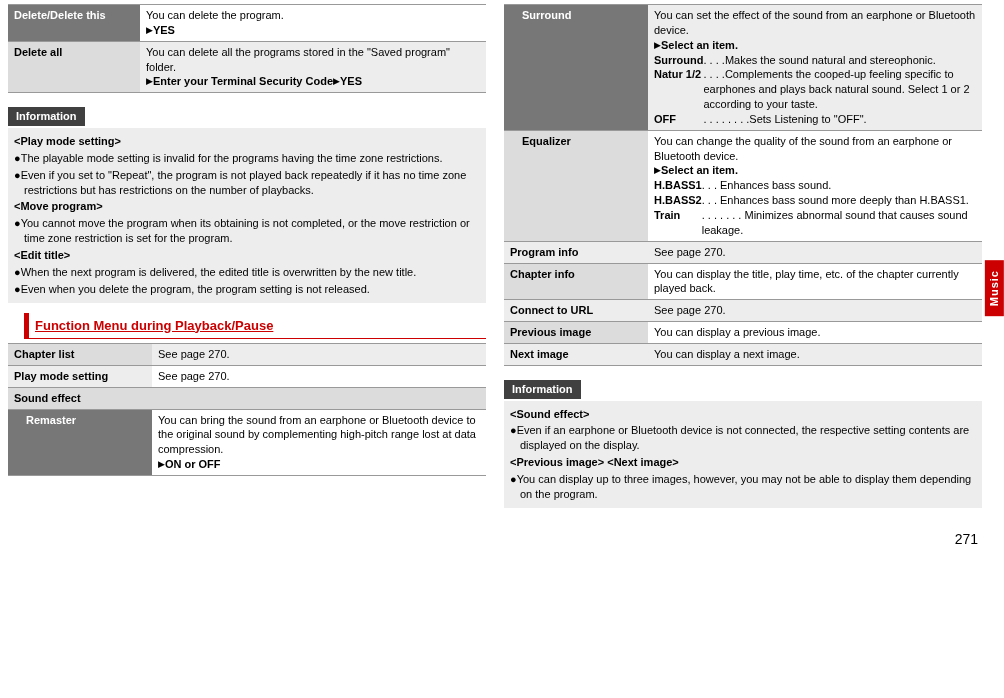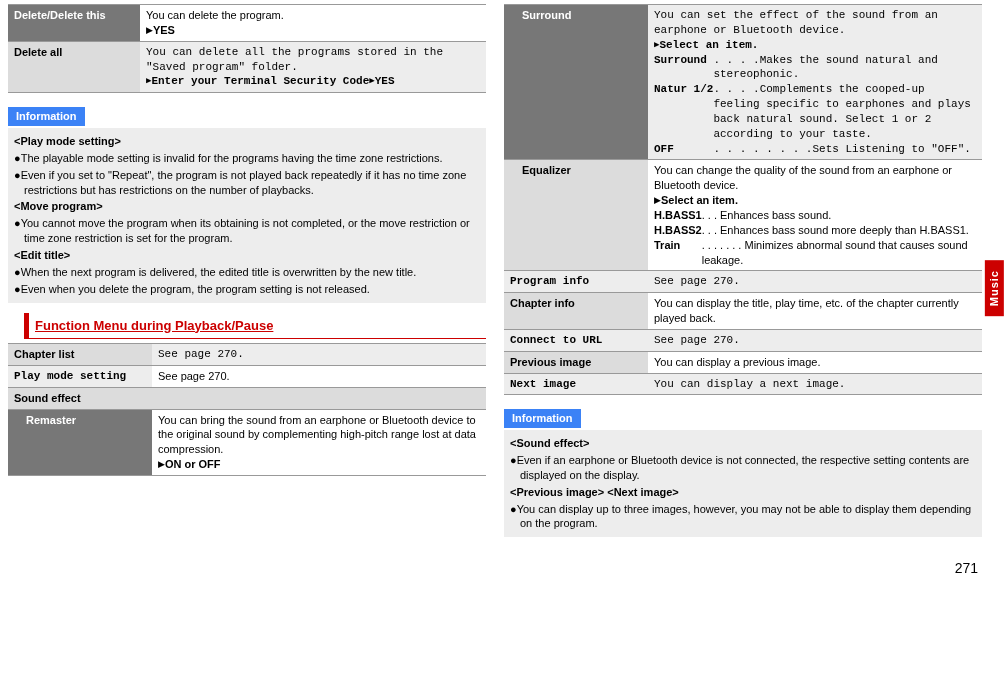--- a/index.html
+++ b/index.html
@@ -27,26 +27,26 @@
   table.data td {
     border-top: 1px solid #999;
     border-bottom: 1px solid #999;
     vertical-align: top;
     padding: 3px 6px;
   }
   table.data td.label {
     width: 120px;
     font-weight: bold;
   }
-  td.shade  { background: #ededed; font-family: Liberation Mono, monospace; }
+  td.shade  { background: #ededed; }
   td.shade2 { background: #dcdcdc; }
   td.dark   { background: #777; color: #fff; border-top-color:#777; border-bottom-color:#777;}
   .info-tag {
     display: inline-block;
-    background: #3b82f6;
+    background: #404040;
     color: #fff;
     font-weight: bold;
     padding: 2px 8px;
     margin: 6px 0 2px 0;
   }
   .info-box {
     background: #ededed;
     padding: 4px 6px;
     margin-bottom: 10px;
   }

